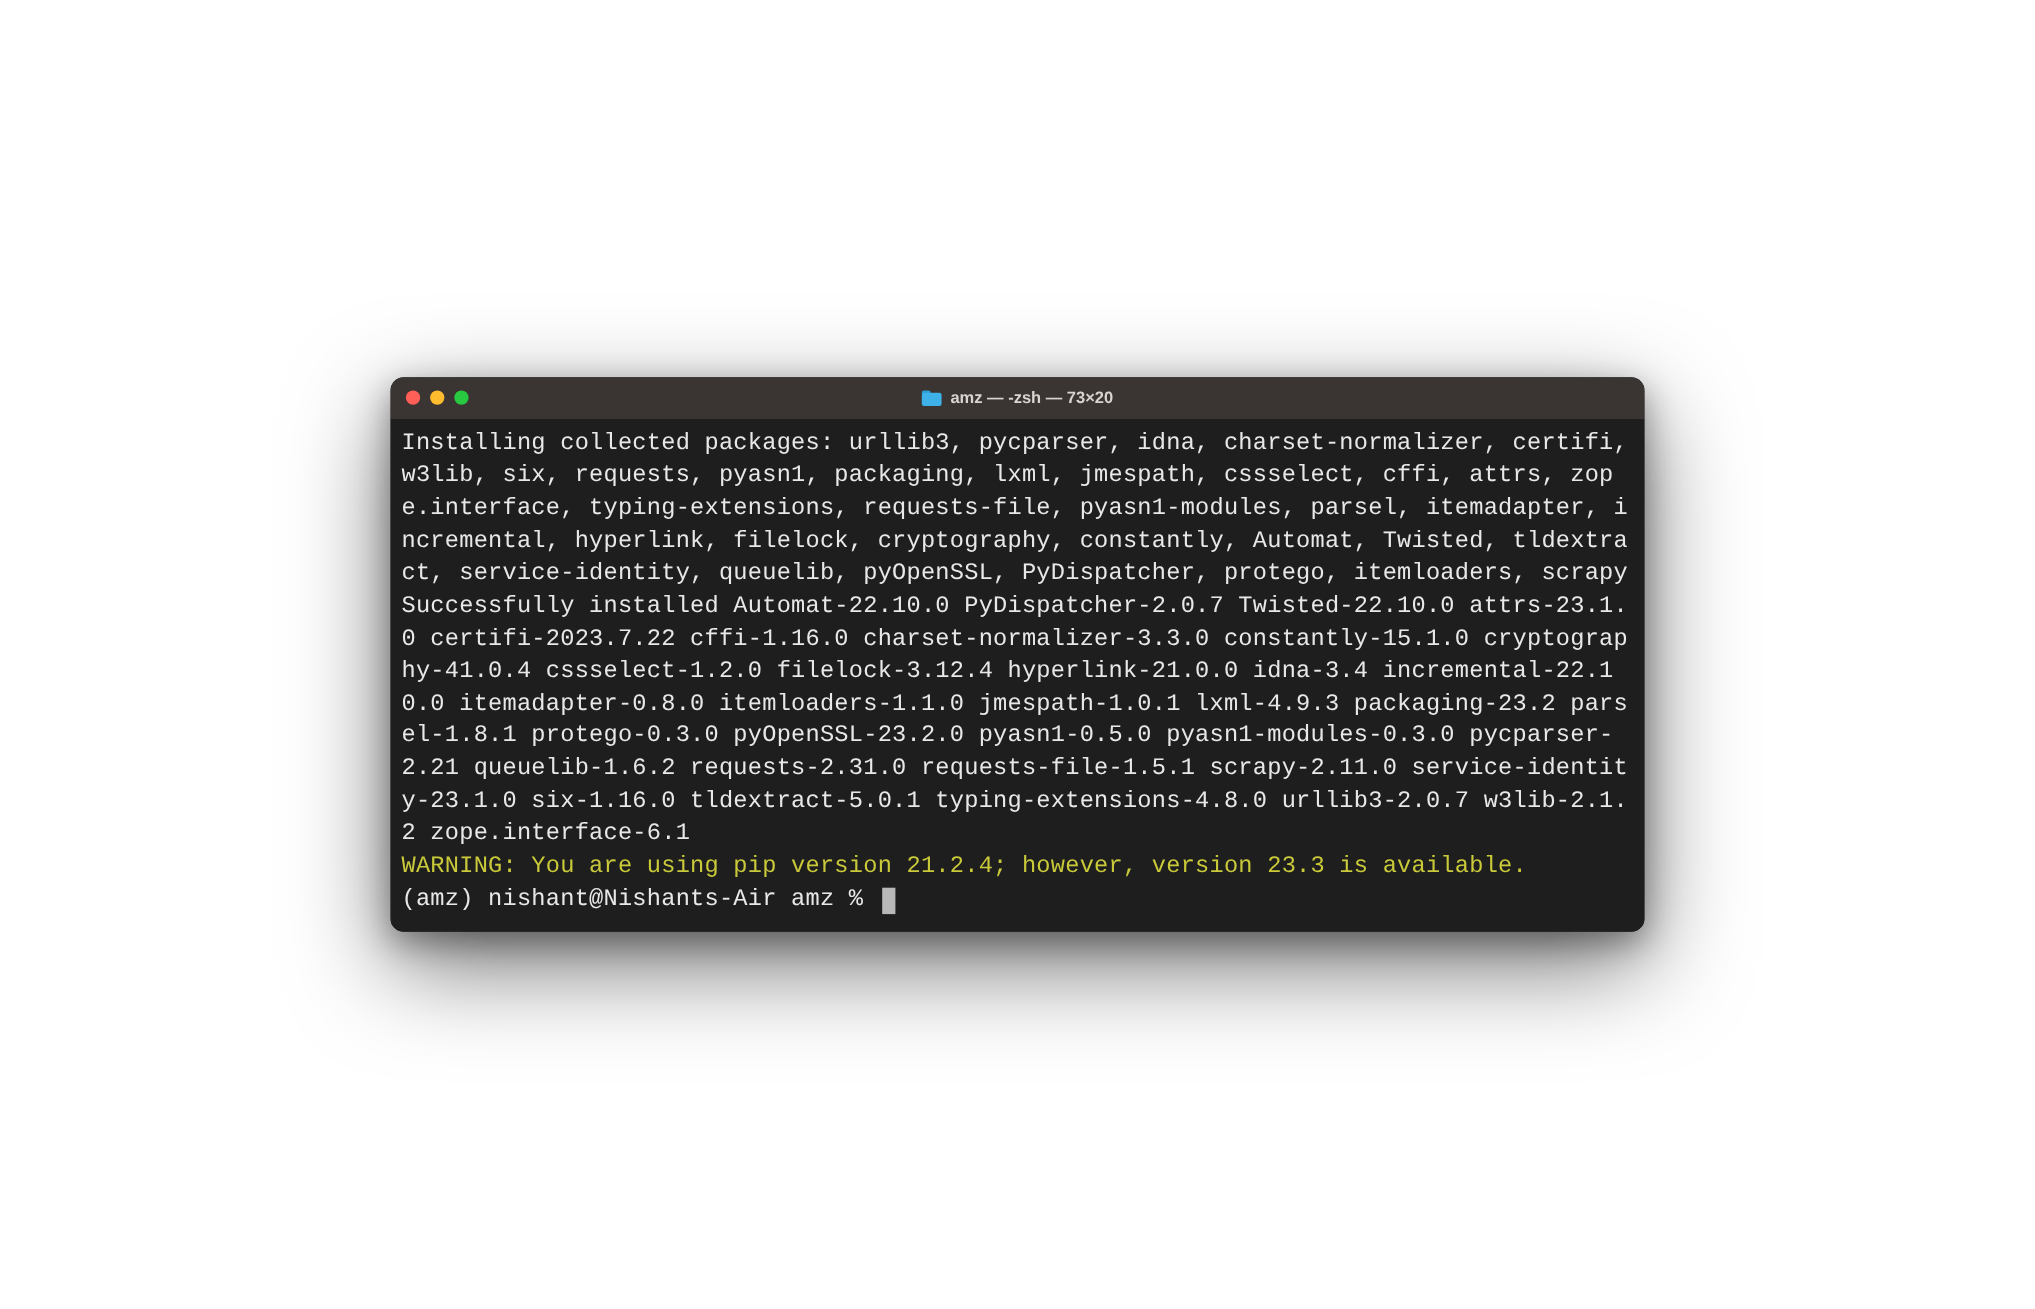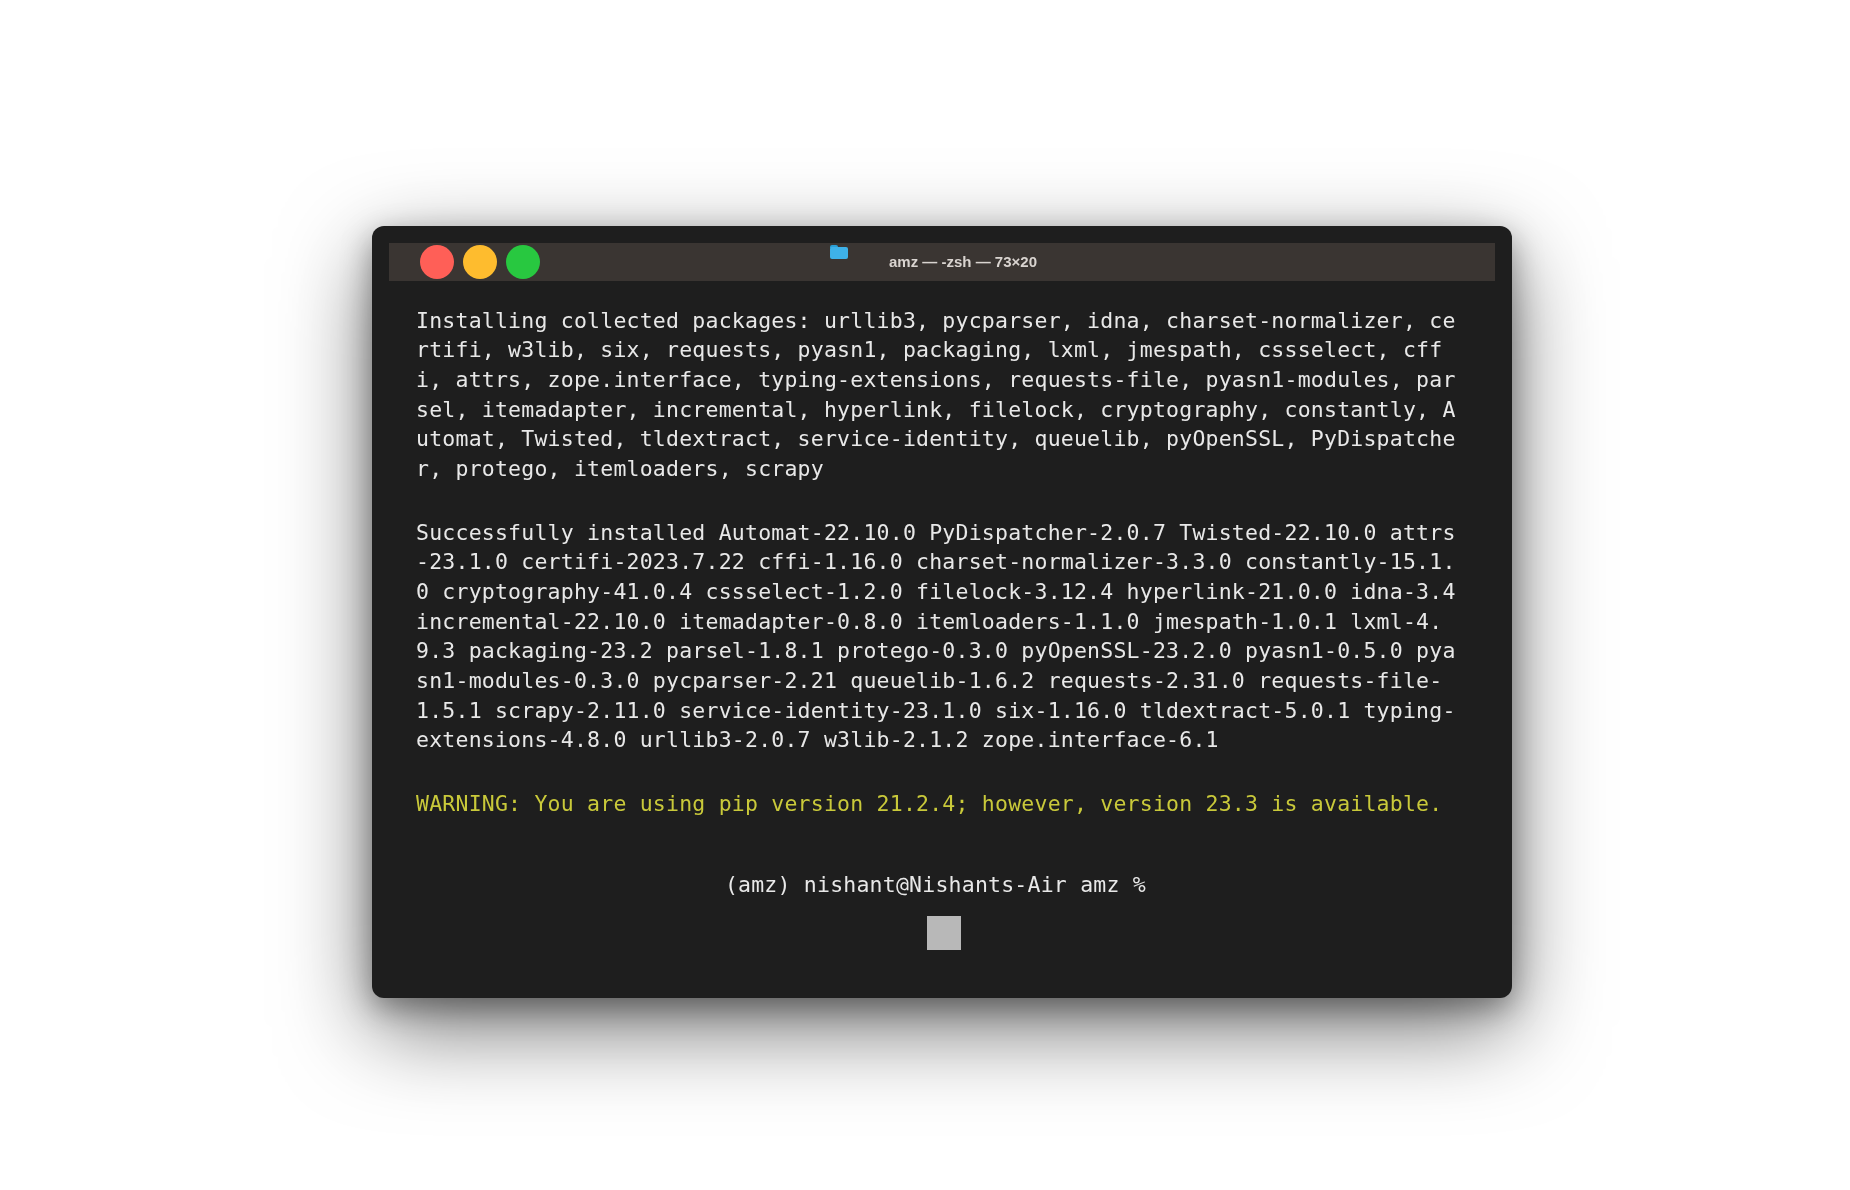--- a/index.html
+++ b/index.html
@@ -1,17 +1,17 @@
 <!DOCTYPE html>
 <html><head>
   <meta charset="utf-8">
   <style>
     * {
       margin: 0;
-      padding: 17px;
+      padding: 0;
       box-sizing: border-box;
     }
     body {
       background: #ffffff;
       width: 1850px;
       height: 1190px;
       display: flex;
       align-items: center;
       justify-content: center;
       font-family: 'SF Mono', 'Menlo', 'Monaco', 'Consolas', monospace;
@@ -82,32 +82,32 @@
       border-radius: 2px;
     }
     .terminal-body {
       background: #1e1e1e;
       padding: 8px 10px 14px 10px;
       font-size: 21.5px;
       line-height: 1.38;
       color: #e8e8e8;
       letter-spacing: 0.01em;
       font-weight: 500;
+      font-family: Liberation Mono, monospace;
     }
     .line {
       white-space: pre-wrap;
       word-break: break-all;
     }
     .warn {
       color: #c9c93a;
     }
     .prompt-line {
       display: flex;
       align-items: center;
-      flex-direction: column;
     }
     .cursor {
       display: inline-block;
       width: 12px;
       height: 24px;
       background: #b8b8b8;
       margin-left: 4px;
       vertical-align: middle;
     }
   </style>

